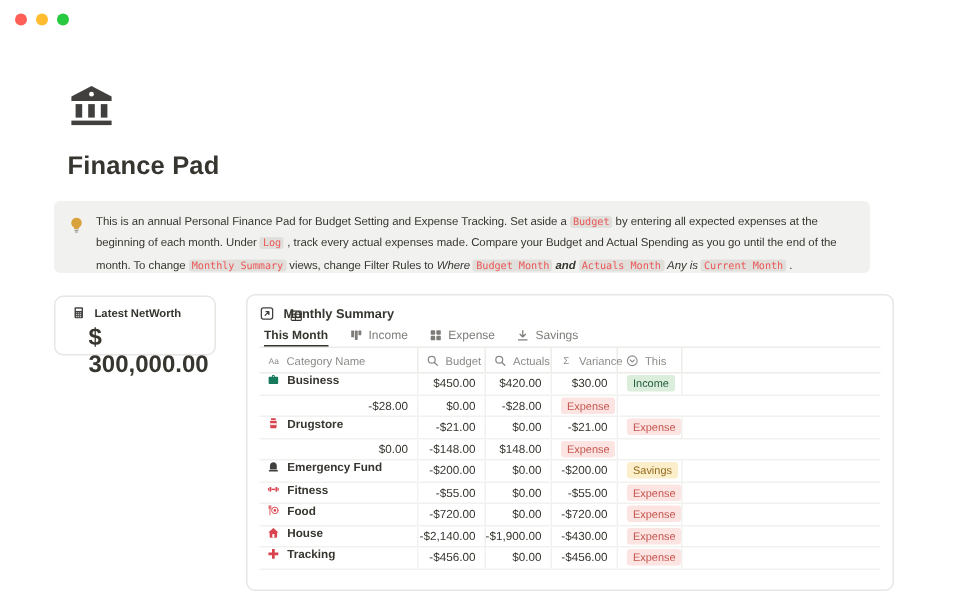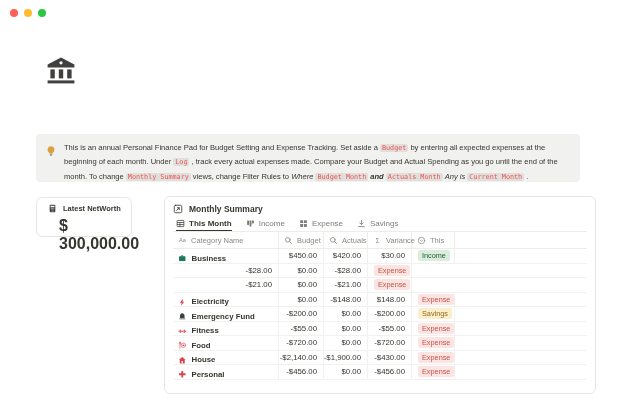--- a/index.html
+++ b/index.html
@@ -19,49 +19,49 @@
   
   .callout { position:absolute; left:36px; top:134px; width:544px; height:48px; background:#F1F1EF; border-radius:4px; display:flex; gap:7px; padding:7px 10px 6px 9px; }
   .callout-emoji { width:12px; height:12px; flex:none; margin-top:2px; }
   .callout-emoji svg { width:12px; height:12px; }
   .callout-text { font-size:7.6px; line-height:13.4px; color:#37352F; letter-spacing:-.03px; }
   .seg-code { font-family:"DejaVu Sans Mono","Liberation Mono",monospace; font-size:6.8px; color:#EB5757; background:rgba(135,131,120,.16); border-radius:2px; padding:0 2px; }
   .seg-italic { font-style:italic; }
   .seg-bold-italic { font-style:italic; font-weight:700; }
 
   
-  .networth-card { position:absolute; left:36px; top:197px; width:96px; height:40px; background:#fff; border:1px solid #E7E6E3; border-radius:6px; padding:6px 6px 0 11px; }
+  .networth-card { position:absolute; left:36px; top:197px; width:108px; height:40px; background:#fff; border:1px solid #E7E6E3; border-radius:6px; padding:6px 6px 0 11px; }
   .nw-head { display:flex; align-items:center; gap:6px; }
   .nw-icon { width:9px; height:9px; color:#41403E; flex:none; }
   .nw-icon svg { width:9px; height:9px; display:block; }
   .nw-label { font-size:7.5px; font-weight:700; color:#37352F; }
   .nw-value { margin-top:4px; padding-left:11px; font-size:16px; font-weight:700; color:#37352F; }
 
   
   .summary-card { position:absolute; left:164px; top:196px; width:432px; height:198px; background:#fff; border:1px solid #E7E6E3; border-radius:6px; padding:6px 8px 0 8px; overflow:hidden; }
   .sum-head { display:flex; align-items:center; gap:6px; height:11px; }
   .sum-icon { width:10px; height:10px; color:#41403E; flex:none; }
   .sum-icon svg { width:10px; height:10px; display:block; }
   .sum-title { font-size:8.5px; font-weight:700; color:#37352F; }
 
   .tabs { display:flex; gap:14px; margin-top:3px; height:14px; align-items:flex-end; padding-left:3px; }
   .tab { display:flex; align-items:center; gap:4px; font-size:8px; color:#7D7C78; padding-bottom:3px; cursor:pointer; }
-  .tab.active { color:#37352F; font-weight:700; border-bottom:1.5px solid #37352F; padding-bottom:2px; }
+  .tab.active { color:#37352F; font-weight:700; border-bottom:1.5px solid #37352F; padding-bottom:2px;flex-direction:column; }
   .tab .ticon { width:9px; height:9px; flex:none; }
   .tab .ticon svg { width:9px; height:9px; display:block; }
 
   .table { --cols:106px 45px 44px 44px 43px 1fr; border-top:1px solid #EDECE9; }
   .thead { display:grid; grid-template-columns:var(--cols); height:17px; border-bottom:1px solid #EDECE9; }
   .th { display:flex; align-items:center; gap:4px; font-size:7.5px; color:#8B8A87; padding-left:5px; border-right:1px solid #EDECE9; }
   .th.filler { border-right:none; }
   .th .hicon { width:9px; height:9px; flex:none; color:#8B8A87; }
   .th .hicon svg { width:9px; height:9px; display:block; }
 
   .row { display:grid; grid-template-columns:var(--cols); height:14.5px; border-bottom:1px solid #F1F1EF; }
-  .cell-name { display:flex; align-items:flex-end; gap:5px; padding-left:5px; font-size:7.8px; font-weight:600; color:#37352F; border-right:1px solid #F1F1EF; overflow:hidden; white-space:nowrap; }
+  .cell-name { display:flex; align-items:flex-start; gap:5px; padding-left:5px; font-size:7.8px; font-weight:600; color:#37352F; border-right:1px solid #F1F1EF; overflow:hidden; white-space:nowrap; }
   .ricon { width:8.5px; height:8.5px; flex:none; }
   .ricon svg { width:8.5px; height:8.5px; display:block; }
   .cell-num { display:flex; align-items:center; justify-content:flex-end; font-size:7.8px; color:#37352F; padding-right:6px; border-right:1px solid #F1F1EF; }
   .cell-type { display:flex; align-items:center; padding-left:6px; border-right:1px solid #F1F1EF; }
   .badge { font-size:7.3px; line-height:1; padding:2px 4px; border-radius:2px; white-space:nowrap; }
   .cell-fill { border-right:none; }
 
   .tfoot { display:grid; grid-template-columns:var(--cols); height:16px; }
   .sum-cell { display:flex; align-items:center; justify-content:flex-end; gap:3px; padding-right:6px; }
   .sum-label { font-size:5.8px; color:#9B9A97; text-transform:uppercase; letter-spacing:.2px; }
@@ -79,20 +79,21 @@
     </div>
 
   <div class="page-icon"><svg viewBox="0 0 16 16" fill="currentColor">
         <path d="M8 1.2 1.3 4.7v1.5h13.4V4.7Z"></path>
         <circle cx="8" cy="3.9" r=".8" fill="#fff"></circle>
         <rect x="2.7" y="7.2" width="2.2" height="4.5"></rect>
         <rect x="6.9" y="7.2" width="2.2" height="4.5"></rect>
         <rect x="11.1" y="7.2" width="2.2" height="4.5"></rect>
         <rect x="1.3" y="12.7" width="13.4" height="1.5"></rect>
       </svg></div>
+  <div class="page-title">Finance Pad</div>
 
   <div class="callout">
     <span class="callout-emoji"><svg viewBox="0 0 16 16">
           <path fill="#D9A13A" d="M8 1.5a4.6 4.6 0 0 0-2.6 8.4c.4.3.6.7.6 1.1v.5h4v-.5c0-.4.2-.8.6-1.1A4.6 4.6 0 0 0 8 1.5Z"></path>
           <path fill="#8C8A85" d="M6.2 12.2h3.6v1H6.2Zm.5 1.5h2.6v.9H6.7Z"></path>
         </svg></span>
     <span class="callout-text"><span>This is an annual Personal Finance Pad for Budget Setting and Expense Tracking. Set aside a </span><span class="seg-code">Budget</span><span> by entering all expected expenses at the beginning of each month. Under </span><span class="seg-code">Log</span><span> , track every actual expenses made. Compare your Budget and Actual Spending as you go until the end of the month. To change </span><span class="seg-code">Monthly Summary</span><span> views, change Filter Rules to </span><span class="seg-italic">Where</span><span> </span><span class="seg-code">Budget Month</span><span> </span><span class="seg-bold-italic">and</span><span> </span><span class="seg-code">Actuals Month</span><span> </span><span class="seg-italic">Any is</span><span> </span><span class="seg-code">Current Month</span><span> .</span></span>
   </div>
 
   <div class="networth-card">
@@ -237,37 +238,39 @@
           <div class="row">
             <div class="cell-num">-$28.00</div>
             <div class="cell-num">$0.00</div>
             <div class="cell-num">-$28.00</div>
             <div class="cell-type">
               <span class="badge" style="background: rgb(251, 228, 226); color: rgb(196, 85, 77);">Expense</span>
             </div>
             <div class="cell-fill"></div>
           </div>
           <div class="row">
+            <div class="cell-name">
+              <span class="ricon" style="color: rgb(217, 67, 78);">
+                <svg viewBox="0 0 16 16" fill="currentColor">
+                  <rect x="5" y="1.6" width="6" height="2.3" rx=".4"></rect>
+                  <path d="M4.6 4.8h6.8c.3 0 .6.3.6.6v7.2c0 .9-.7 1.6-1.6 1.6H5.6c-.9 0-1.6-.7-1.6-1.6V5.4c0-.3.3-.6.6-.6Z"></path>
+                  <rect x="4" y="7.7" width="8" height="2.5" fill="#fff" opacity=".85"></rect>
+                </svg>
+              </span>
+              <span>Drugstore</span>
+            </div>
             <div class="cell-num">-$21.00</div>
             <div class="cell-num">$0.00</div>
             <div class="cell-num">-$21.00</div>
             <div class="cell-type">
               <span class="badge" style="background: rgb(251, 228, 226); color: rgb(196, 85, 77);">Expense</span>
             </div>
             <div class="cell-fill"></div>
           </div>
           <div class="row">
-            <div class="cell-name">
-              <span class="ricon" style="color: rgb(217, 67, 78);">
-                <svg viewBox="0 0 16 16" fill="currentColor">
-                  <path d="M9.2 1.5 3.6 8.8h3.1L6 14.5l5.6-7.3H8.5Z"></path>
-                </svg>
-              </span>
-              <span>Electricity</span>
-            </div>
             <div class="cell-num">$0.00</div>
             <div class="cell-num">-$148.00</div>
             <div class="cell-num">$148.00</div>
             <div class="cell-type">
               <span class="badge" style="background: rgb(251, 228, 226); color: rgb(196, 85, 77);">Expense</span>
             </div>
             <div class="cell-fill"></div>
           </div>
           <div class="row">
             <div class="cell-name">
@@ -345,21 +348,21 @@
             </div>
             <div class="cell-fill"></div>
           </div>
           <div class="row">
             <div class="cell-name">
               <span class="ricon" style="color: rgb(217, 67, 78);">
                 <svg viewBox="0 0 16 16" fill="currentColor">
                   <path d="M6.3 1.8h3.4v4.5h4.5v3.4H9.7v4.5H6.3V9.7H1.8V6.3h4.5Z"></path>
                 </svg>
               </span>
-              <span>Personal</span>
+              <span>Tracking</span>
             </div>
             <div class="cell-num">-$456.00</div>
             <div class="cell-num">$0.00</div>
             <div class="cell-num">-$456.00</div>
             <div class="cell-type">
               <span class="badge" style="background: rgb(251, 228, 226); color: rgb(196, 85, 77);">Expense</span>
             </div>
             <div class="cell-fill"></div>
           </div>
         </div>

